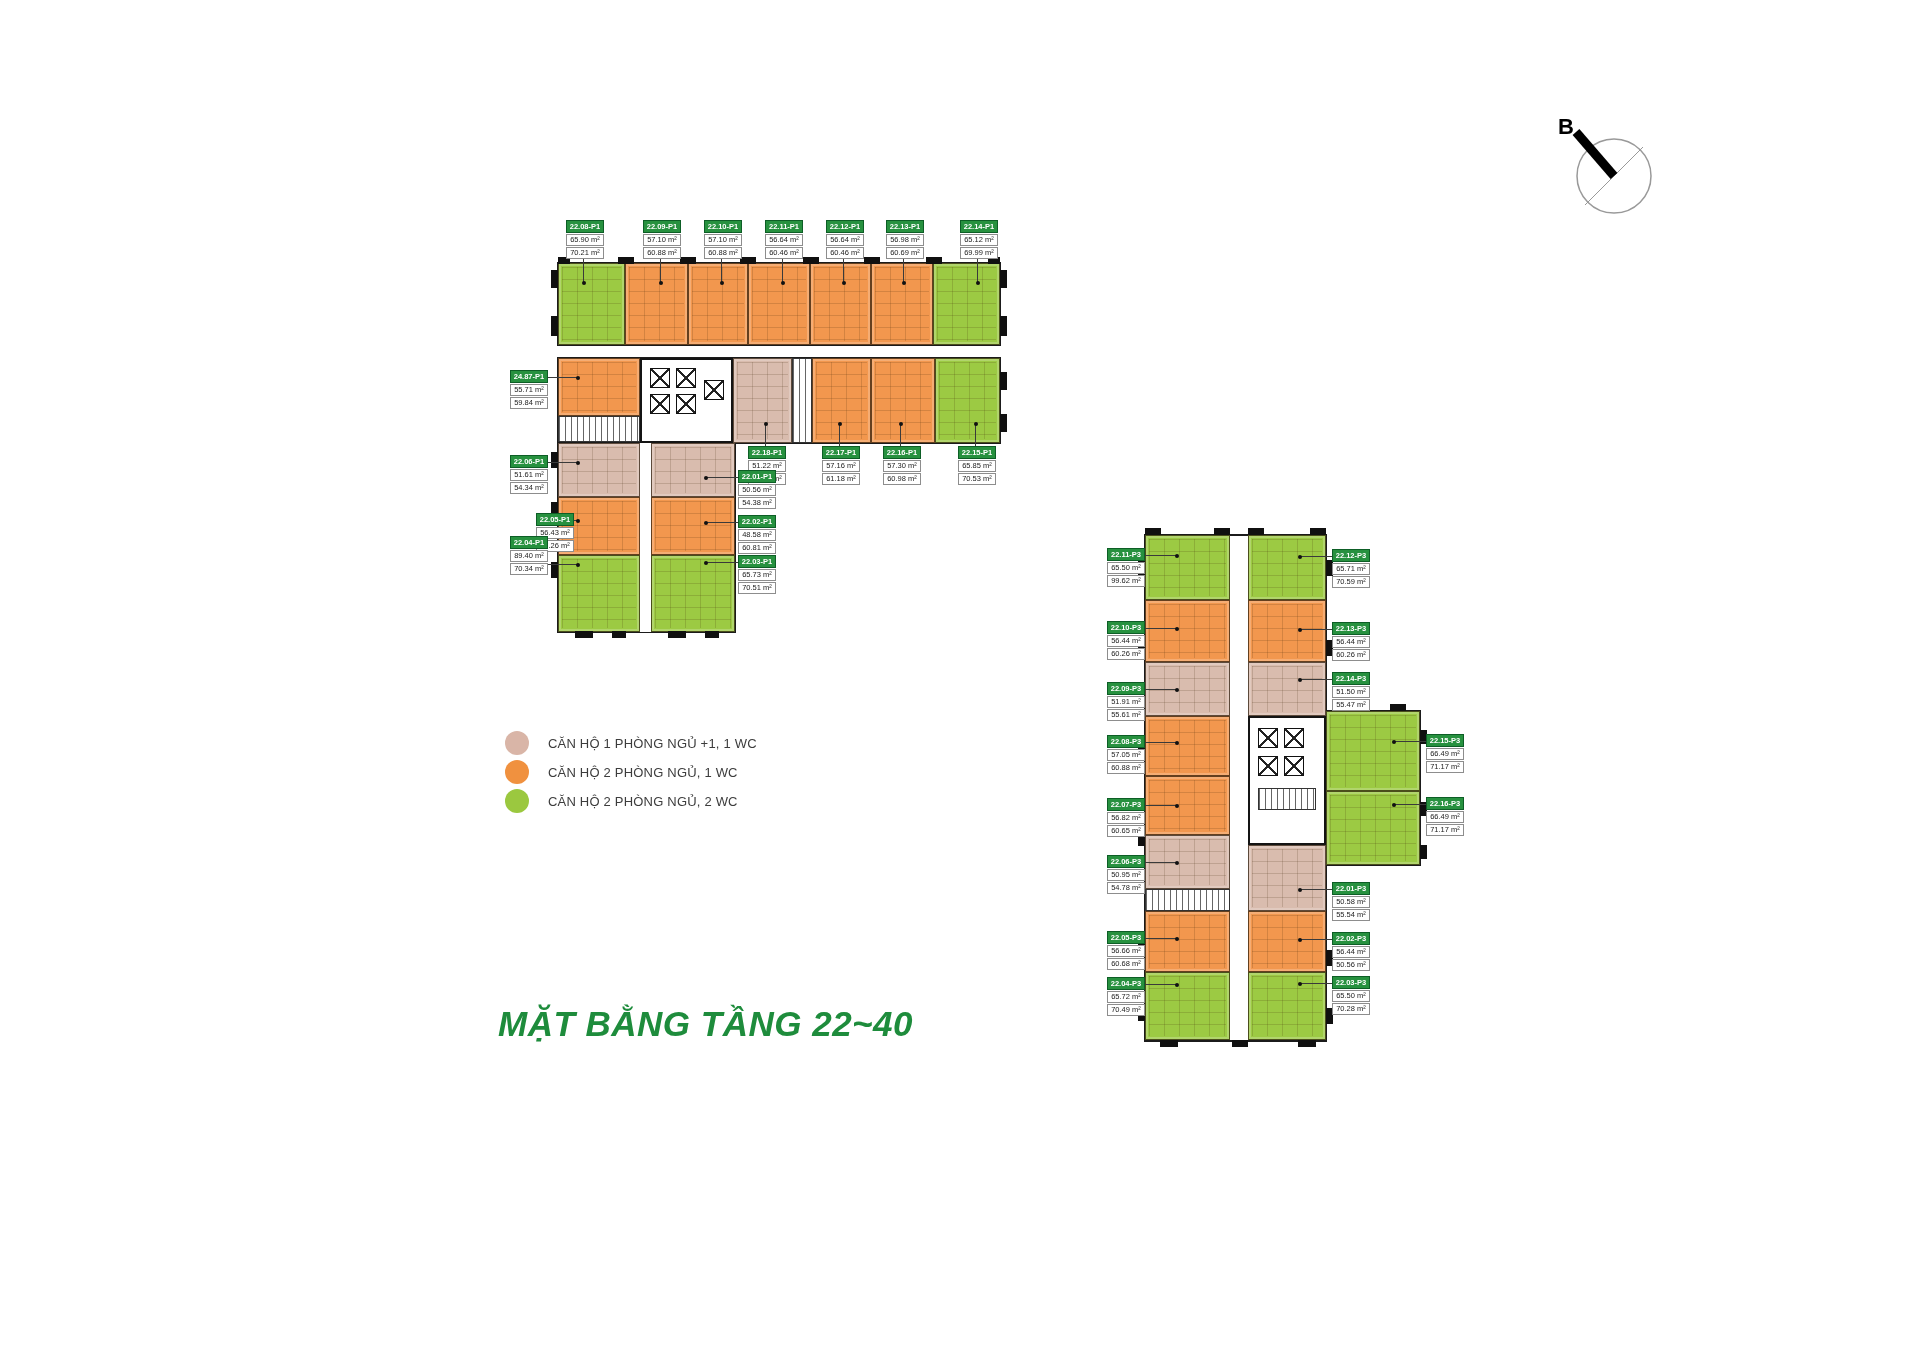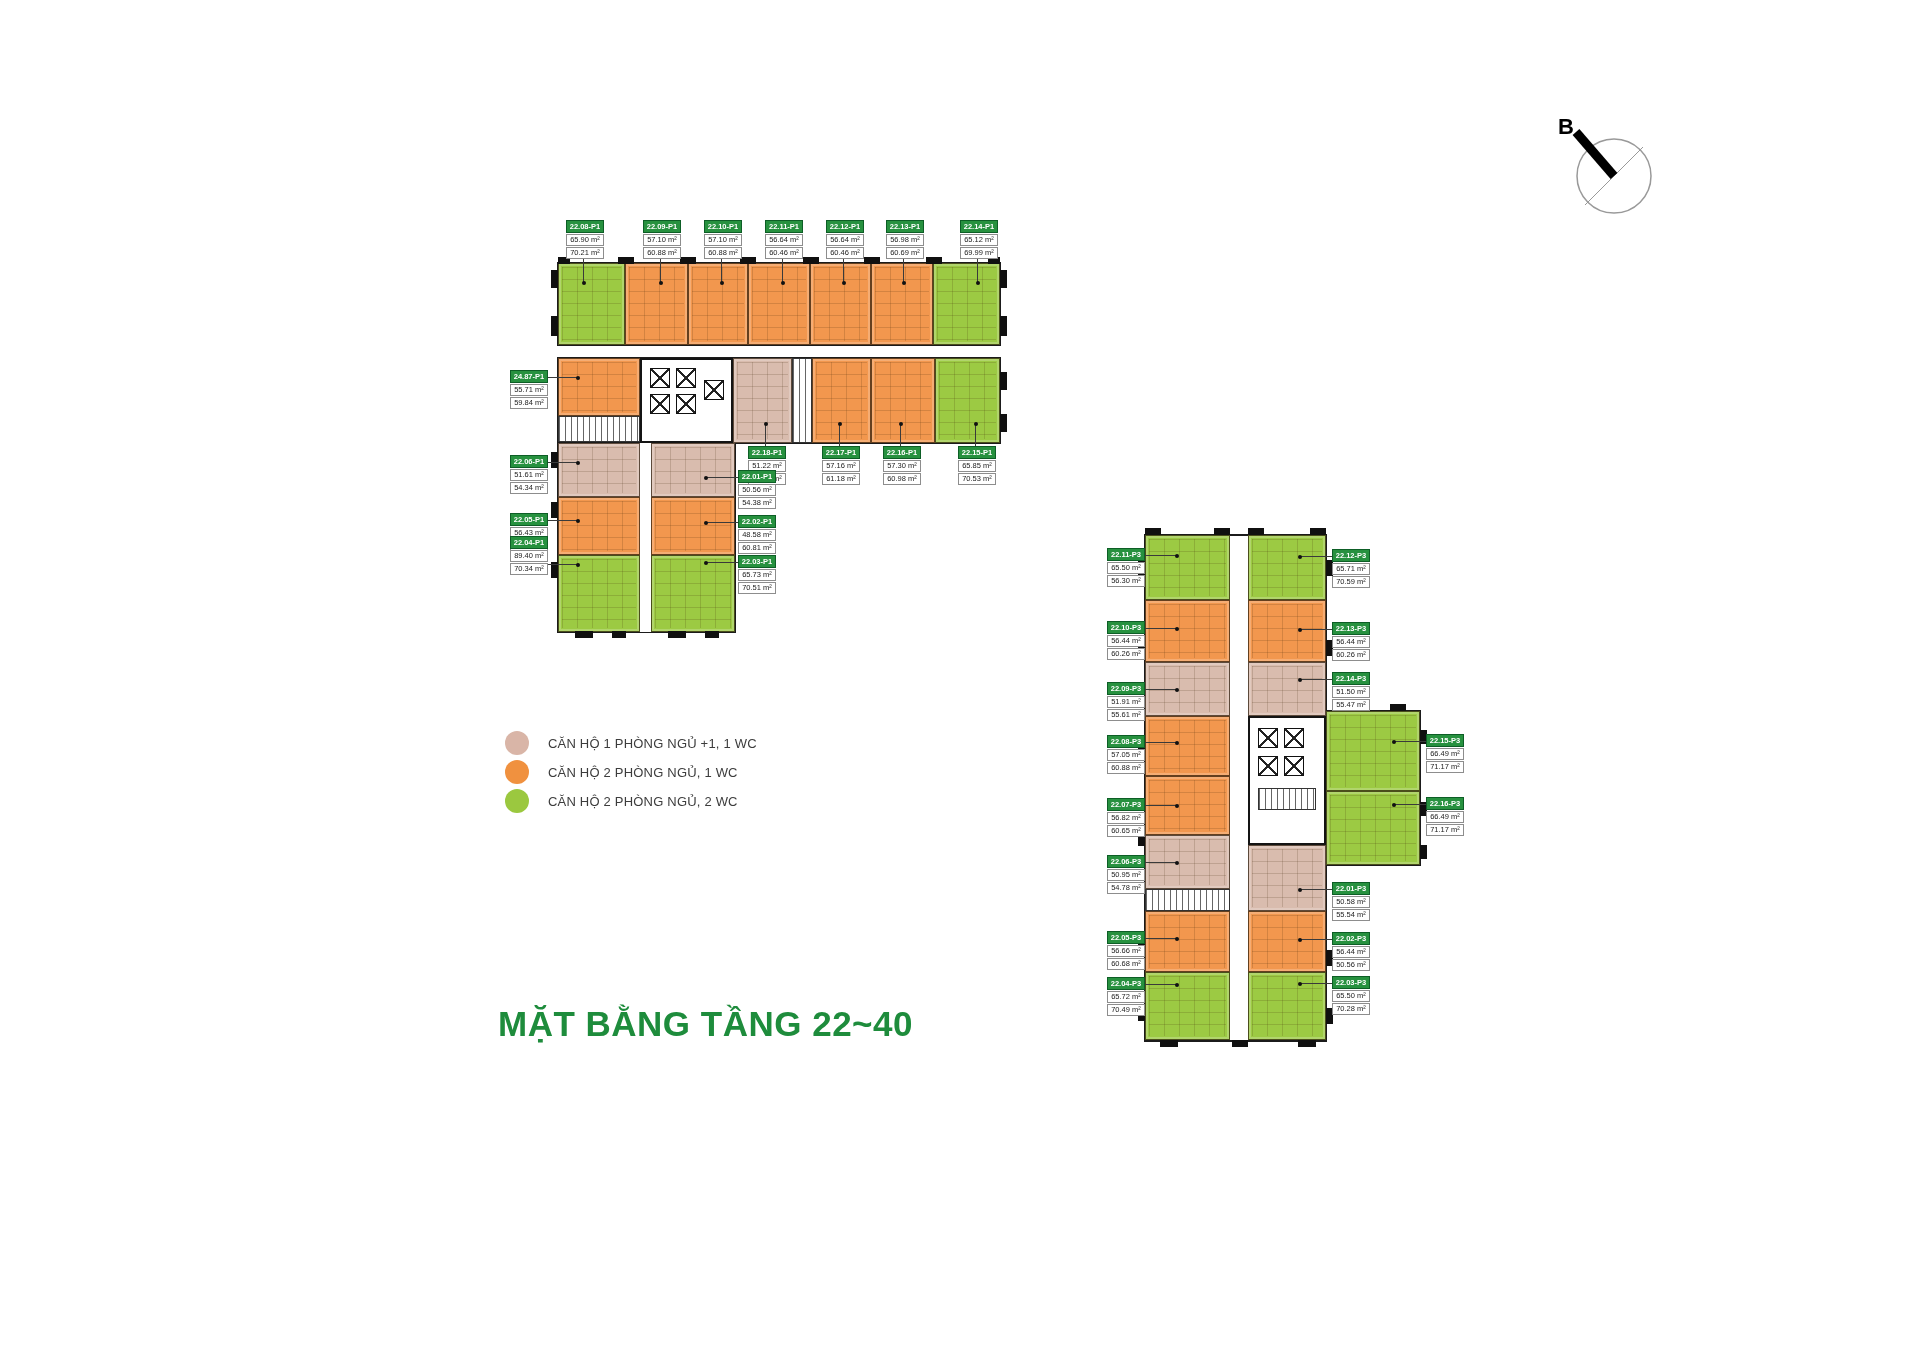--- a/index.html
+++ b/index.html
@@ -38,21 +38,21 @@
   .ld-up::after{top:-2px;left:-1.5px;}
   .ld-right::after{right:-2px;top:-1.5px;}
   .ld-left::after{left:-2px;top:-1.5px;}
   
   .legend{position:absolute;left:505px;top:731px;z-index:6;}
   .leg-row{display:flex;align-items:center;height:24px;margin-bottom:5px;}
   .leg-dot{width:24px;height:24px;border-radius:50%;flex:0 0 24px;}
   .leg-txt{margin-left:19px;font-size:13px;color:#3c3c3c;letter-spacing:.2px;white-space:nowrap;}
   
   .title{position:absolute;left:498px;top:1004px;font-size:35px;font-weight:bold;color:#1e8c3c;
-         letter-spacing:.5px;white-space:nowrap;z-index:6;}
+         letter-spacing:.5px;white-space:nowrap;z-index:6;font-style:italic;}
   
   .compass{position:absolute;left:1552px;top:112px;width:110px;height:110px;z-index:6;}
   .compass-b{position:absolute;left:6px;top:2px;font-size:22px;font-weight:bold;color:#000;}
 </style>
 </head>
 <body>
 
 <div class="stage">
 
   <div class="outline" style="left:557px;top:262px;width:444px;height:84px"></div>
@@ -237,21 +237,21 @@
   <div class="ulabel" style="left:510px;top:370px">
     <div class="uc">24.87-P1</div>
     <div class="ua">55.71 m²</div>
     <div class="ua">59.84 m²</div>
   </div>
   <div class="ulabel" style="left:510px;top:455px">
     <div class="uc">22.06-P1</div>
     <div class="ua">51.61 m²</div>
     <div class="ua">54.34 m²</div>
   </div>
-  <div class="ulabel" style="left:510px;top:513px">
+  <div class="ulabel" style="left:536px;top:513px">
     <div class="uc">22.05-P1</div>
     <div class="ua">56.43 m²</div>
     <div class="ua">27.26 m²</div>
   </div>
   <div class="ulabel" style="left:510px;top:536px">
     <div class="uc">22.04-P1</div>
     <div class="ua">89.40 m²</div>
     <div class="ua">70.34 m²</div>
   </div>
   <div class="ulabel" style="left:748px;top:446px">
@@ -286,21 +286,21 @@
   </div>
   <div class="ulabel" style="left:738px;top:555px">
     <div class="uc">22.03-P1</div>
     <div class="ua">65.73 m²</div>
     <div class="ua">70.51 m²</div>
   </div>
 
   <div class="ulabel" style="left:1107px;top:548px">
     <div class="uc">22.11-P3</div>
     <div class="ua">65.50 m²</div>
-    <div class="ua">56.30 m²</div>
+    <div class="ua">99.62 m²</div>
   </div>
   <div class="ulabel" style="left:1107px;top:621px">
     <div class="uc">22.10-P3</div>
     <div class="ua">56.44 m²</div>
     <div class="ua">60.26 m²</div>
   </div>
   <div class="ulabel" style="left:1107px;top:682px">
     <div class="uc">22.09-P3</div>
     <div class="ua">51.91 m²</div>
     <div class="ua">55.61 m²</div>

